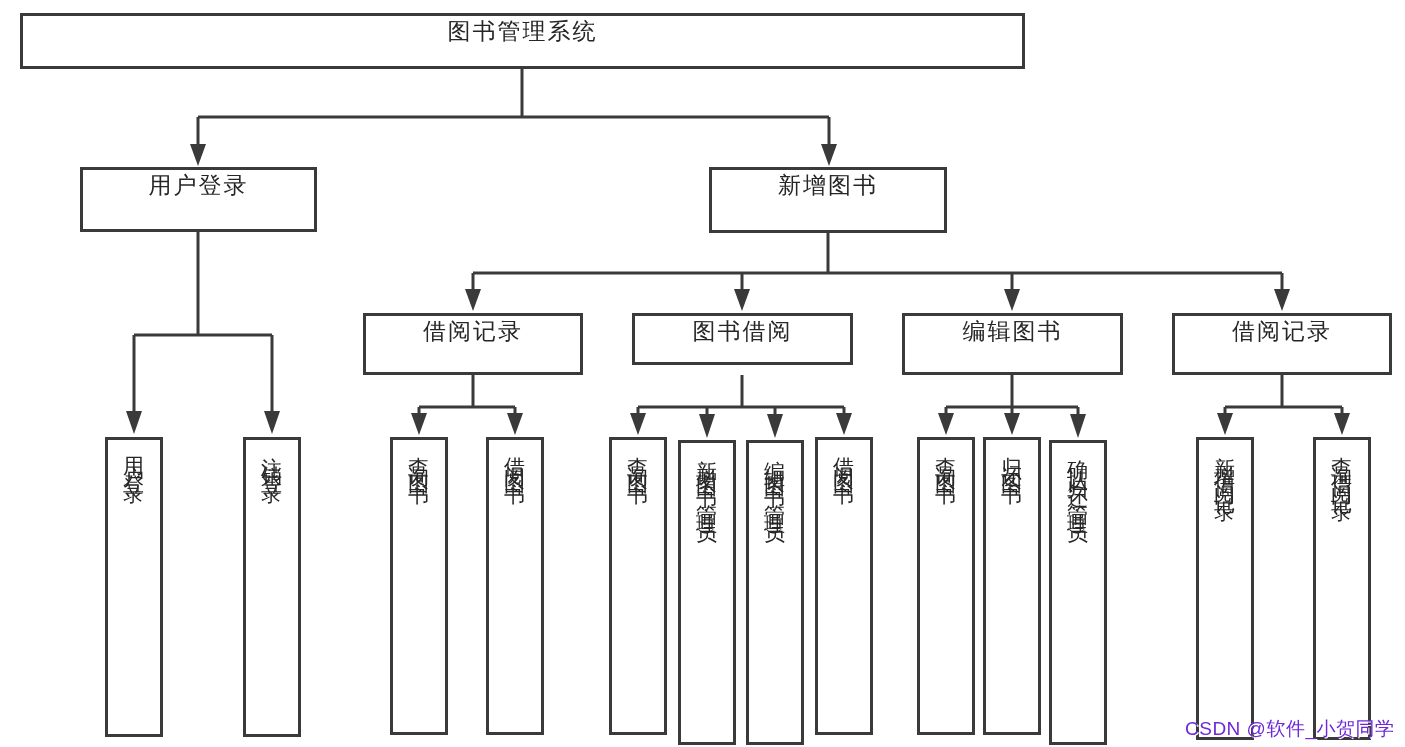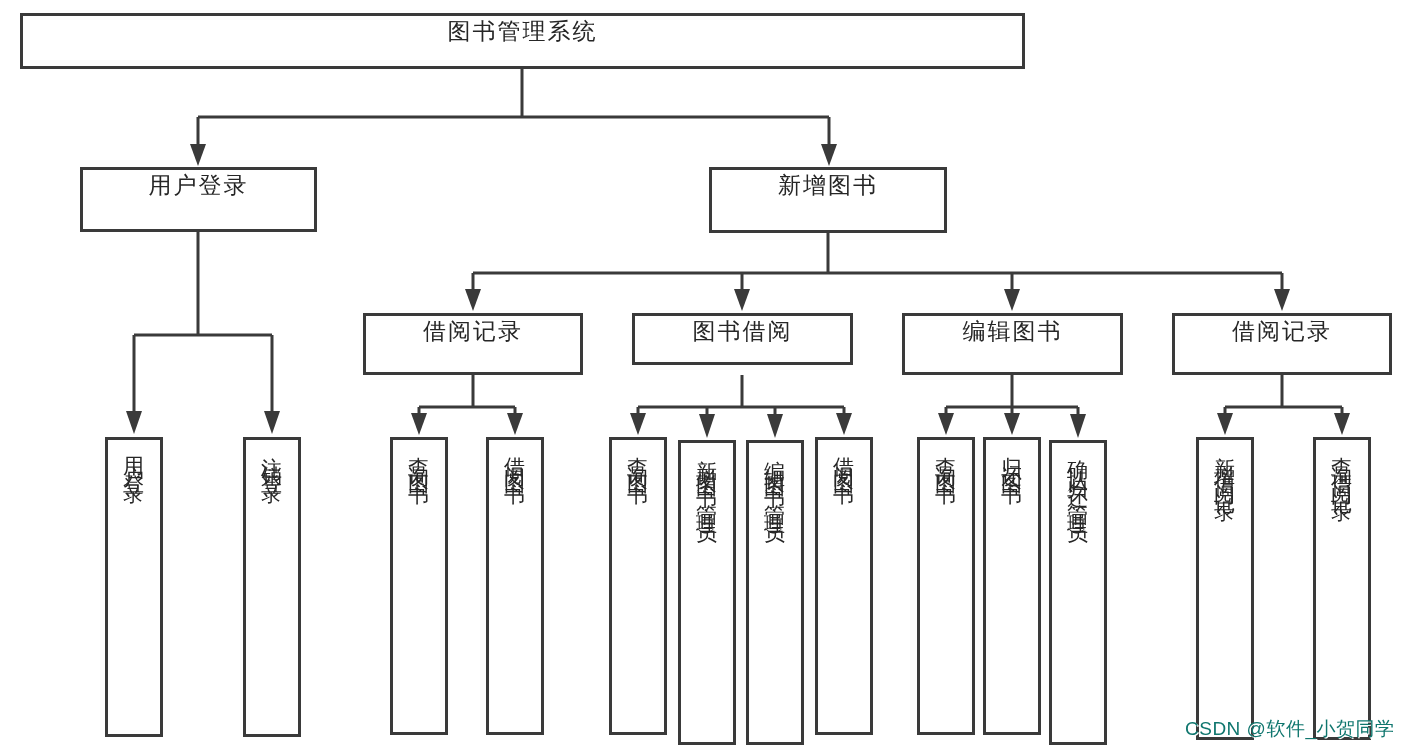--- a/index.html
+++ b/index.html
@@ -16,21 +16,21 @@
   .box.h .lbl {
     font-size:23px; letter-spacing:2px; color:#262626; white-space:nowrap;
   }
   .box.v { width:58px; }
   .box.v .lbl {
     writing-mode:vertical-rl; text-orientation:mixed;
     font-size:21px; letter-spacing:9px; line-height:1; color:#262626;
   }
   .watermark {
     position:absolute; left:1185px; top:716px; z-index:6;
-    font-size:19px; letter-spacing:0.5px; color:#0f766e;
+    font-size:19px; letter-spacing:0.5px; color:#6d28d9;
     text-shadow:1px 1px 0 #ffffff; white-space:nowrap;
   }
 </style>
 </head>
 <body>
 
 <div class="canvas">
 
   <svg class="connectors" viewBox="0 0 1405 747" xmlns="http://www.w3.org/2000/svg">
     <path fill="none" stroke="#3a3a3a" stroke-width="3" d="

